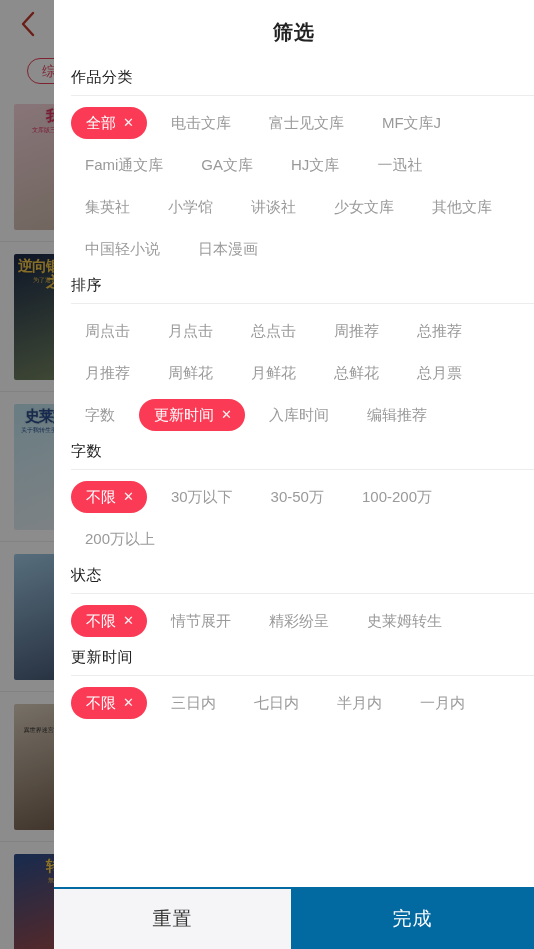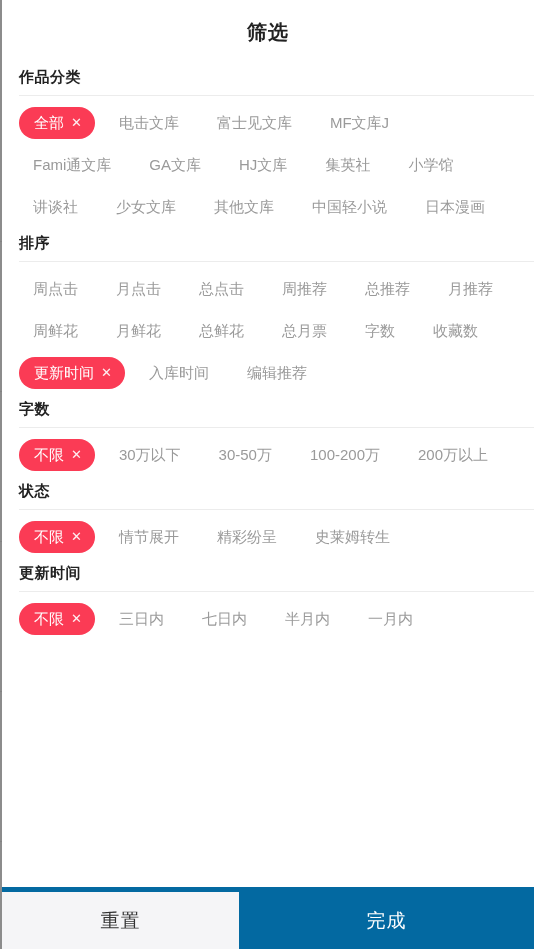--- a/index.html
+++ b/index.html
@@ -83,21 +83,21 @@
   
   #overlay {
     position: absolute; inset: 0;
     background: rgba(0,0,0,0.45);
   }
 
   
   #panel {
     position: absolute;
     top: 0; right: 0;
-    width: 532px; height: 949px;
+    width: 480px; height: 949px;
     background: #ffffff;
     display: flex;
     flex-direction: column;
   }
 
   #panel-title {
     height: 64px;
     flex: 0 0 64px;
     display: flex;
     align-items: center;
@@ -111,21 +111,21 @@
 
   #panel-body {
     flex: 1 1 auto;
     overflow: hidden;
     padding: 0 0 0 0;
   }
 
   .section { padding: 0 0 0 0; }
   .section-head {
     font-size: 15px;
-    font-weight: bold;
+    font-weight: normal;
     color: #222222;
     padding: 4px 0 8px 17px;
     letter-spacing: .5px;
   }
   .section-rule {
     height: 1px;
     margin-left: 17px;
     background: #ececec;
   }
   .tagwrap {
@@ -156,21 +156,21 @@
     color: #ffffff;
     opacity: .92;
     vertical-align: 1px;
   }
 
   
   #actions {
     flex: 0 0 62px;
     height: 62px;
     display: flex;
-    border-top: 5px solid #0369a1;
+    border-top: 2px solid #0369a1;
   }
   #reset-button {
     flex: 0 0 237px;
     background: #f5f5f7;
     display: flex; align-items: center; justify-content: center;
     font-size: 19px;
     color: #333333;
     letter-spacing: 1px;
   }
   #done-button {
@@ -254,20 +254,21 @@
           <div class="section-head">作品分类</div>
           <div class="section-rule"></div>
           <div class="tagwrap">
             <div class="tag on"><span>全部</span><span class="x">✕</span></div>
             <div class="tag"><span>电击文库</span></div>
             <div class="tag"><span>富士见文库</span></div>
             <div class="tag"><span>MF文库J</span></div>
             <div class="tag"><span>Fami通文库</span></div>
             <div class="tag"><span>GA文库</span></div>
             <div class="tag"><span>HJ文库</span></div>
+            <div class="tag"><span>一迅社</span></div>
             <div class="tag"><span>集英社</span></div>
             <div class="tag"><span>小学馆</span></div>
             <div class="tag"><span>讲谈社</span></div>
             <div class="tag"><span>少女文库</span></div>
             <div class="tag"><span>其他文库</span></div>
             <div class="tag"><span>中国轻小说</span></div>
             <div class="tag"><span>日本漫画</span></div>
           </div>
         </div>
         <div class="section">
@@ -278,21 +279,20 @@
             <div class="tag"><span>月点击</span></div>
             <div class="tag"><span>总点击</span></div>
             <div class="tag"><span>周推荐</span></div>
             <div class="tag"><span>总推荐</span></div>
             <div class="tag"><span>月推荐</span></div>
             <div class="tag"><span>周鲜花</span></div>
             <div class="tag"><span>月鲜花</span></div>
             <div class="tag"><span>总鲜花</span></div>
             <div class="tag"><span>总月票</span></div>
             <div class="tag"><span>字数</span></div>
-            <div class="tag"><span>收藏数</span></div>
             <div class="tag on"><span>更新时间</span><span class="x">✕</span></div>
             <div class="tag"><span>入库时间</span></div>
             <div class="tag"><span>编辑推荐</span></div>
           </div>
         </div>
         <div class="section">
           <div class="section-head">字数</div>
           <div class="section-rule"></div>
           <div class="tagwrap">
             <div class="tag on"><span>不限</span><span class="x">✕</span></div>

